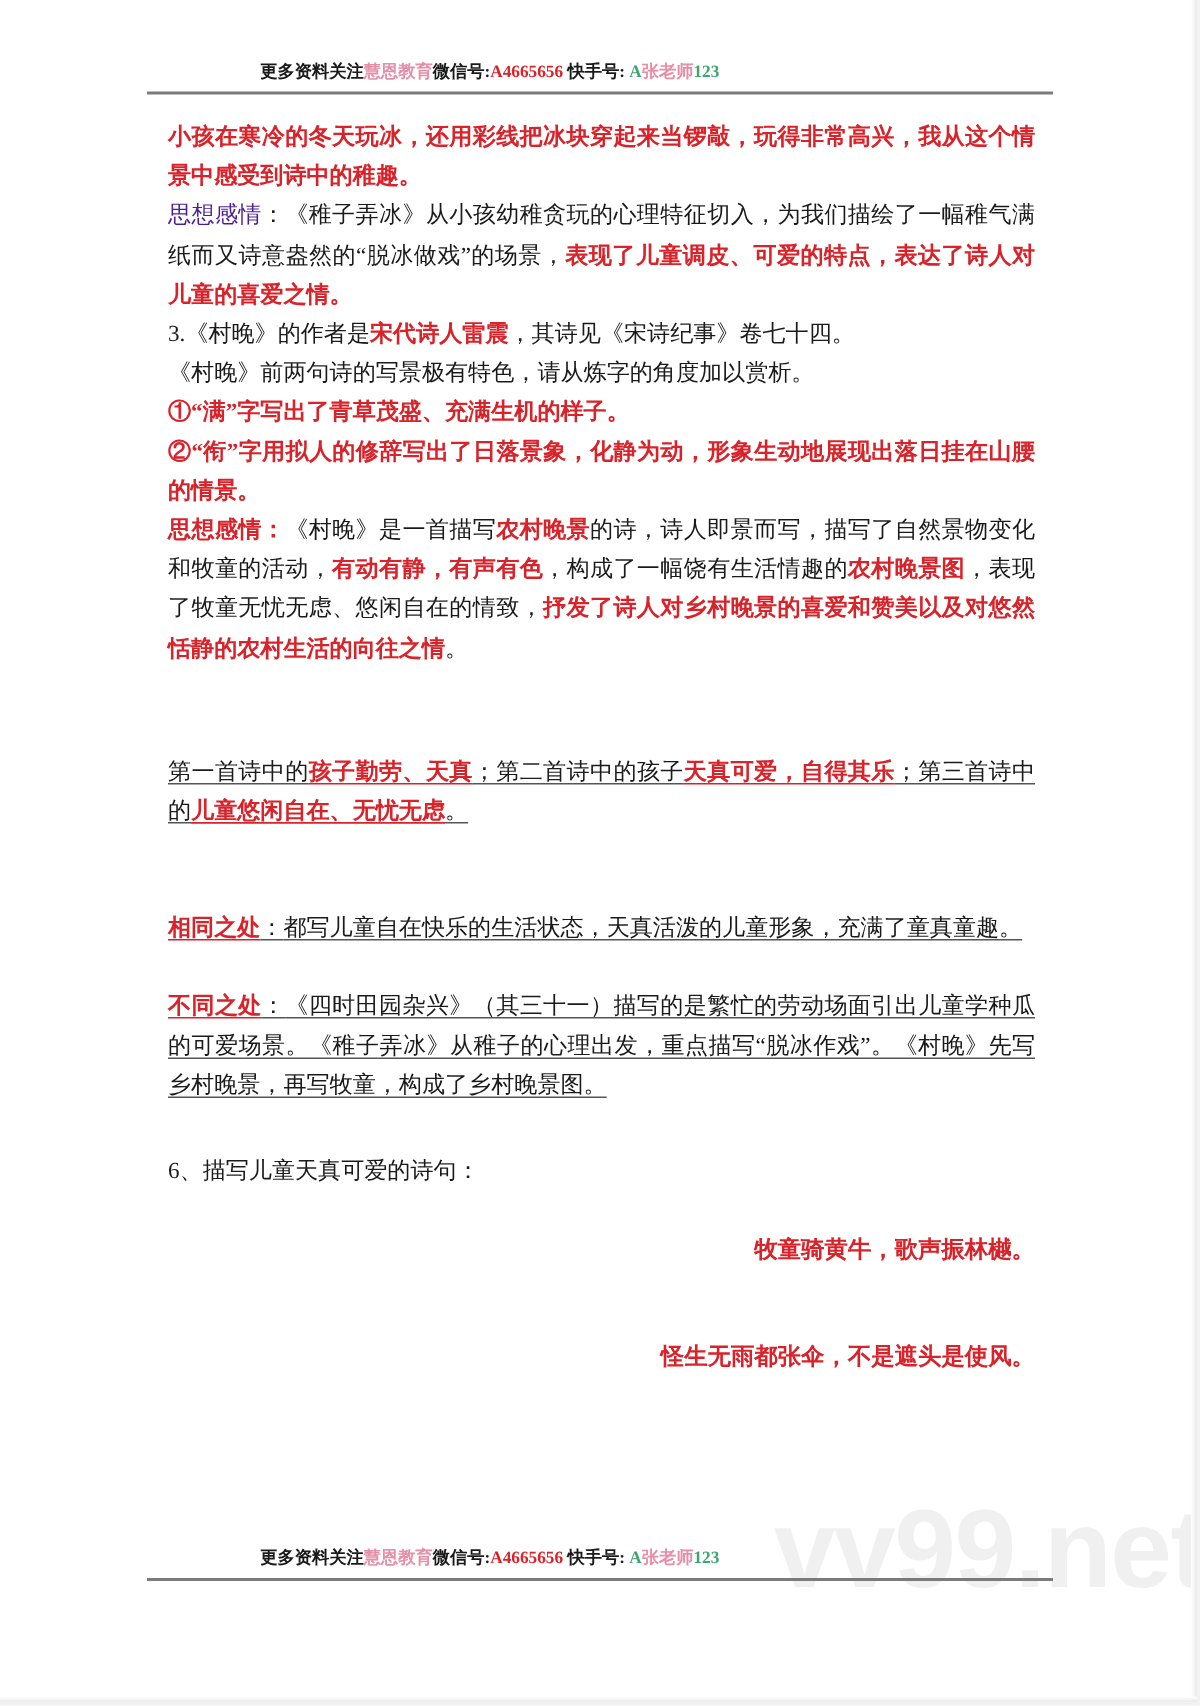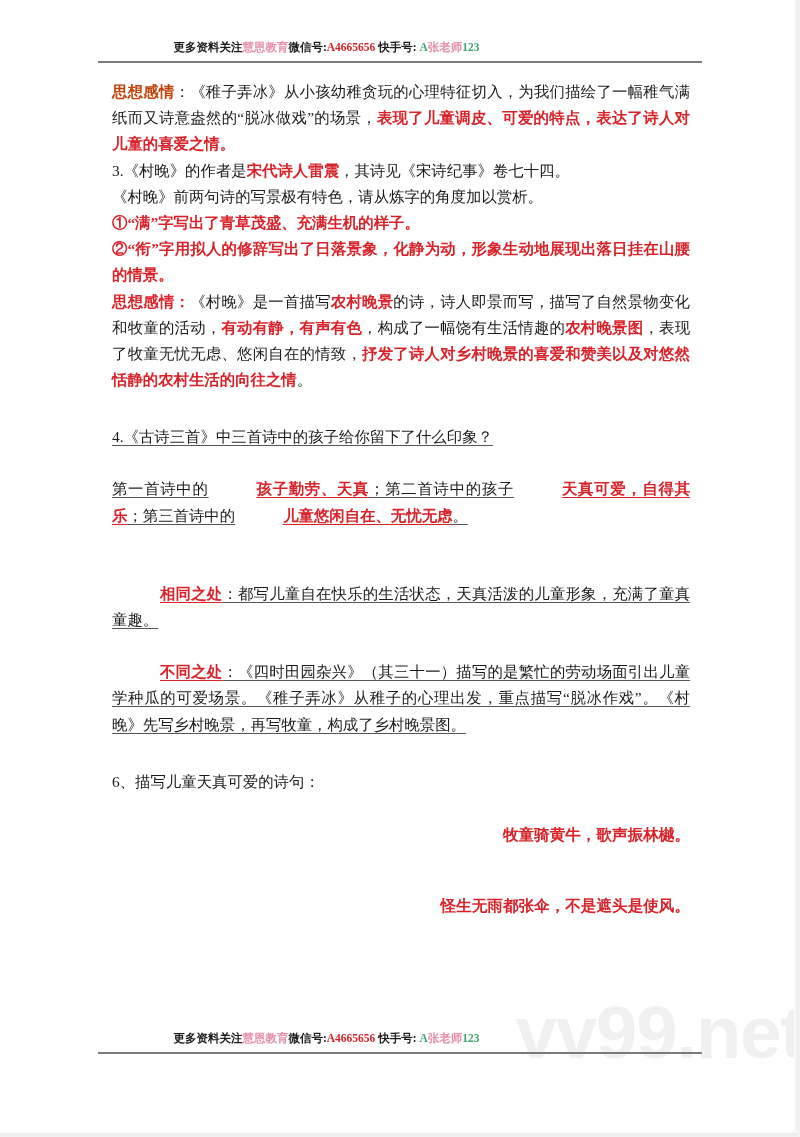--- a/index.html
+++ b/index.html
@@ -88,37 +88,36 @@
 
   .blk {
     font-size: 15.4px;
     line-height: 26.2px;
     color: #1a1a1a;
     text-align: justify;
     text-justify: inter-ideograph;
   }
   .r  { color: #d8232a; font-weight: 700; }
   .k  { color: #1a1a1a; }
-  .kb { color: #c2410c; font-weight: 700; }
+  .kb { color: #4c1d95; font-weight: 400; }
   .sp-22 { height: 22px; }
   .sp-26 { height: 26px; }
   .sp-30 { height: 30px; }
 
   .ul {
     text-decoration: underline;
     text-decoration-color: #555;
     text-decoration-thickness: 1px;
     text-underline-offset: 3px;
   }
   .ul-r {
     text-decoration: underline;
     text-decoration-color: #d8232a;
     text-decoration-thickness: 1px;
     text-underline-offset: 3px;
-    margin-left: 48px;
   }
   .qline {
     font-size: 15.4px;
     line-height: 27px;
     color: #1a1a1a;
   }
   .poem {
     font-size: 15.6px;
     line-height: 27px;
     color: #d8232a;
@@ -132,20 +131,23 @@
 <div class="page">
 
   <div class="watermark">vv99.net</div>
 
   <div class="hdr hdr-top"><span>更多资料关注</span><span class="pink">慧恩教育</span><span>微信号:</span><span class="red">A4665656</span>&nbsp;<span>快手号:</span>&nbsp;<span class="green">A</span><span class="gpink">张老师</span><span class="green">123</span>
   </div>
   <div class="rule rule-top"></div>
 
   <div class="content">
 
+    <div class="blk">
+      <span class="r">小孩在寒冷的冬天玩冰，还用彩线把冰块穿起来当锣敲，玩得非常高兴，我从这个情景中感受到诗中的稚趣。</span>
+    </div>
 
     <div class="blk"><span class="kb">思想感情</span><span class="k">：</span><span class="k">《稚子弄冰》从小孩幼稚贪玩的心理特征切入，为我们描绘了一幅稚气满纸而又诗意盎然的“脱冰做戏”的场景，</span><span class="r">表现了儿童调皮、可爱的特点，表达了诗人对儿童的喜爱之情。</span>
     </div>
 
 
     <div class="blk"><span class="k">3.</span><span class="k">《村晚》的作者是</span><span class="r">宋代诗人雷震</span><span class="k">，其诗见《宋诗纪事》卷七十四。</span>
     </div>
 
 
     <div class="blk">
@@ -157,23 +159,20 @@
     </div>
     <div class="blk">
       <span class="r">②“衔”字用拟人的修辞写出了日落景象，化静为动，形象生动地展现出落日挂在山腰的情景。</span>
     </div>
 
     <div class="blk"><span class="r">思想感情：</span><span class="k">《村晚》是一首描写</span><span class="r">农村晚景</span><span class="k">的诗，诗人即景而写，描写了自然景物变化和牧童的活动，</span><span class="r">有动有静，有声有色</span><span class="k">，构成了一幅饶有生活情趣的</span><span class="r">农村晚景图</span><span class="k">，表现了牧童无忧无虑、悠闲自在的情致，</span><span class="r">抒发了诗人对乡村晚景的喜爱和赞美以及对悠然恬静的农村生活的向往之情</span><span class="k">。</span>
     </div>
 
     <div class="sp-30"></div>
 
-    <div class="qline">
-      <span class="k ul">4.《古诗三首》中三首诗中的孩子给你留下了什么印象？</span>
-    </div>
 
     <div class="sp-26"></div>
 
     <div class="blk"><span class="k ul">第一首诗中的</span><span class="r ul-r">孩子勤劳、天真</span><span class="k ul">；第二首诗中的孩子</span><span class="r ul-r">天真可爱，自得其乐</span><span class="k ul">；第三首诗中的</span><span class="k ul"><span class="r ul-r">儿童悠闲自在、无忧无虑</span></span><span class="k ul">。</span>
     </div>
 
     <div class="sp-26"></div>
 
 
     <div class="sp-26"></div>

